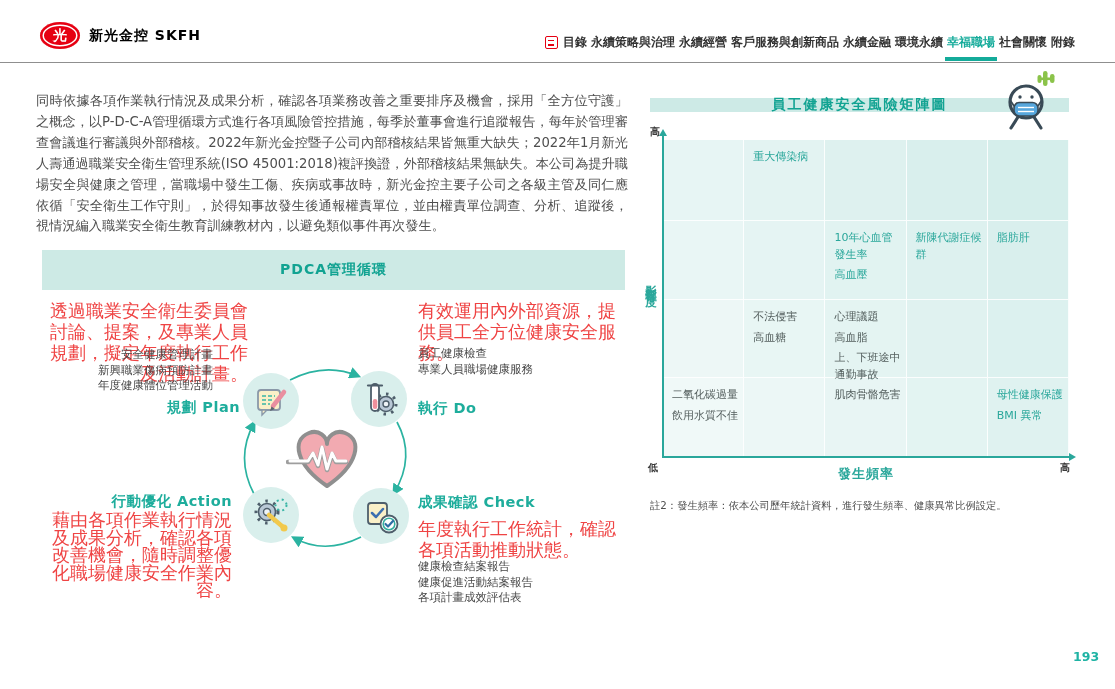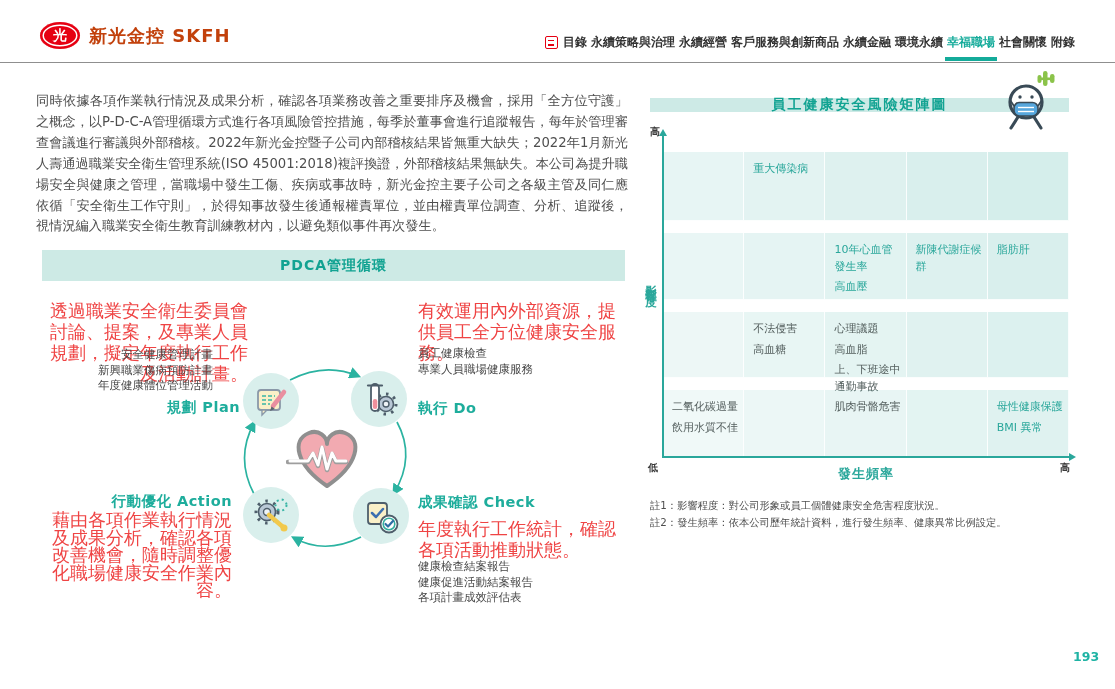--- a/index.html
+++ b/index.html
@@ -2,34 +2,34 @@
 <html><head>
 <meta charset="utf-8">
 <style>
   html,body{margin:0;padding:0;background:#fff;}
   body{width:1115px;height:689px;position:relative;font-family:"DejaVu Sans",sans-serif;overflow:hidden;}
   .abs{position:absolute;}
 
   
   .logo-wrap{left:40px;top:22px;display:flex;align-items:center;gap:9px;}
   .logo-mark{width:40px;height:27px;background:#e60012;border-radius:50%;color:#fff;display:flex;align-items:center;justify-content:center;font-weight:bold;font-size:14px;box-shadow:inset 0 0 0 2.5px #e60012, inset 0 0 0 4px #ffffff;}
-  .brand{font-size:18px;font-weight:bold;color:#c2410c;letter-spacing:1px;}
+  .brand{font-size:14px;font-weight:bold;color:#000000;letter-spacing:1px;}
   .nav{right:38px;top:34px;display:flex;align-items:flex-start;font-size:12px;font-weight:600;color:#333;}
   .nav-item{padding:0 2px 10px 2px;cursor:pointer;display:flex;align-items:center;gap:5px;white-space:nowrap;}
   .nav-item.active{color:#14ab9a;border-bottom:4px solid #14ab9a;padding-bottom:6px;}
   .toc-icon{width:11px;height:11px;border:1.5px solid #e60012;border-radius:2px;position:relative;display:inline-block;}
   .toc-icon::before{content:"";position:absolute;left:2px;top:2.5px;width:6px;height:1.5px;background:#e60012;}
   .toc-icon::after{content:"";position:absolute;left:2px;bottom:2.5px;width:6px;height:1.5px;background:#e60012;}
   .header-rule{left:0;top:62px;width:1115px;border-top:1px solid #8f8f8f;}
 
   
   .intro{left:36px;top:91px;width:592px;font-size:13.2px;line-height:20.9px;color:#4e4e4e;text-align:justify;}
 
   
-  .section-bar{left:42px;top:250px;width:583px;height:31px;background:#cdeae5;display:flex;align-items:center;justify-content:center;}
+  .section-bar{left:42px;top:250px;width:583px;height:40px;background:#cdeae5;display:flex;align-items:center;justify-content:center;}
   .section-bar span{color:#12a392;font-weight:bold;font-size:14px;letter-spacing:1px;}
   .pdca-desc{font-size:18px;color:#ef4444;}
   .pdca-items{font-size:11.5px;line-height:15.6px;color:#474747;}
   .pdca-label{font-weight:bold;font-size:14.5px;color:#1ead9c;letter-spacing:.5px;}
   .r{text-align:right;}
   .plan-desc{left:35px;top:300px;width:213px;line-height:21px;}
   .plan-items{left:35px;top:347px;width:178px;}
   .plan-label{left:100px;top:398px;width:140px;}
   .do-desc{left:418px;top:300px;width:212px;line-height:21px;}
   .do-items{left:418px;top:346px;width:212px;}
@@ -45,21 +45,21 @@
   .badge-action{left:243px;top:487px;}
   .badge-check{left:353px;top:488px;}
   .pdca-arrows{left:230px;top:360px;}
   .heart{left:286px;top:420px;}
 
   
   .matrix-titlebar{left:650px;top:98px;width:419px;height:14px;background:#cdeae6;display:flex;align-items:center;justify-content:center;}
   .matrix-titlebar span{color:#12a392;font-weight:bold;font-size:14px;letter-spacing:2px;}
   .mask-icon{left:1003px;top:70px;z-index:3;}
   .matrix-grid{left:663px;top:140px;width:406px;height:317px;display:grid;grid-template-columns:repeat(5,1fr);grid-template-rows:81px 79px 78px 79px;}
-  .matrix-cell{border-right:1.5px solid rgba(255,255,255,.85);border-bottom:1.5px solid rgba(255,255,255,.85);padding:9px 5px 0 9px;font-size:11px;line-height:16.5px;margin-top:12px;}
+  .matrix-cell{border-right:1.5px solid rgba(255,255,255,.85);border-bottom:1.5px solid rgba(255,255,255,.85);padding:9px 5px 0 9px;font-size:11px;line-height:16.5px;}
   .matrix-cell .gray{color:#535e5d;}
   .matrix-cell .teal{color:#2aa79b;}
   .matrix-cell div{margin-bottom:4px;}
   .axis-y{left:662px;top:135px;width:2px;height:323px;background:#2aa79b;}
   .axis-x{left:662px;top:456px;width:408px;height:2px;background:#2aa79b;}
   .arrow-up{left:659px;top:129px;width:0;height:0;border-left:4px solid transparent;border-right:4px solid transparent;border-bottom:7px solid #2aa79b;}
   .arrow-right{left:1069px;top:453px;width:0;height:0;border-top:4px solid transparent;border-bottom:4px solid transparent;border-left:7px solid #2aa79b;}
   .tick{font-size:10px;color:#3a3a3a;font-weight:600;}
   .y-high{left:650px;top:125px;}
   .origin-low{left:648px;top:461px;}
@@ -271,17 +271,16 @@
 <div class="abs axis-x"></div>
 <div class="abs arrow-up"></div>
 <div class="abs arrow-right"></div>
 <div class="abs tick y-high">高</div>
 <div class="abs tick origin-low">低</div>
 <div class="abs tick x-high">高</div>
 <div class="abs ylabel">影響程度</div>
 <div class="abs xlabel">發生頻率</div>
 
 <div class="abs notes">
-    <div>註1：影響程度：對公司形象或員工個體健康安全危害程度狀況。</div>
     <div>註2：發生頻率：依本公司歷年統計資料，進行發生頻率、健康異常比例設定。</div>
   </div>
 
 <div class="abs page-num">193</div>
 
 </body></html>

